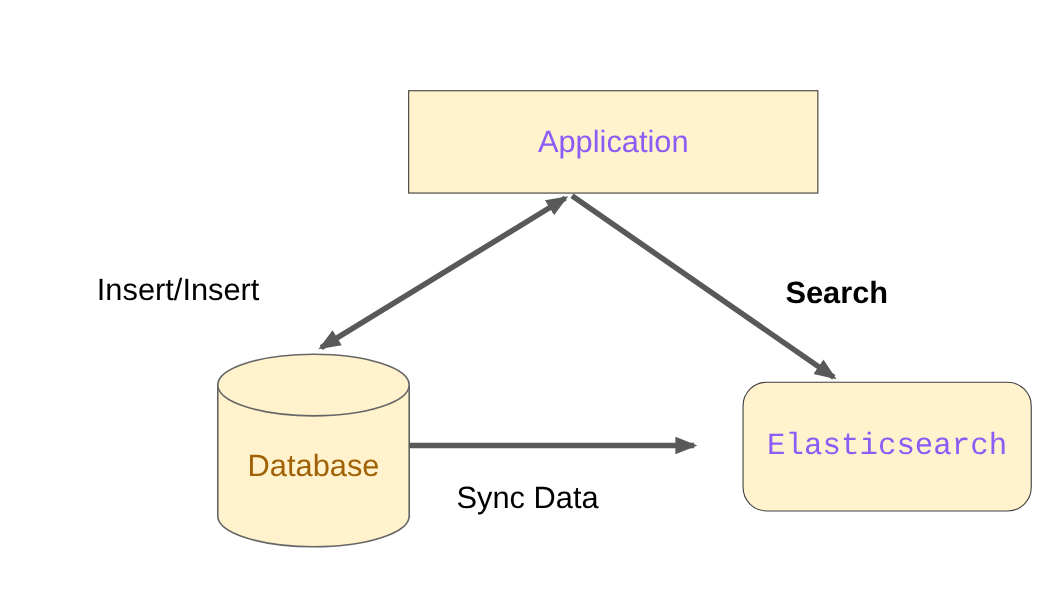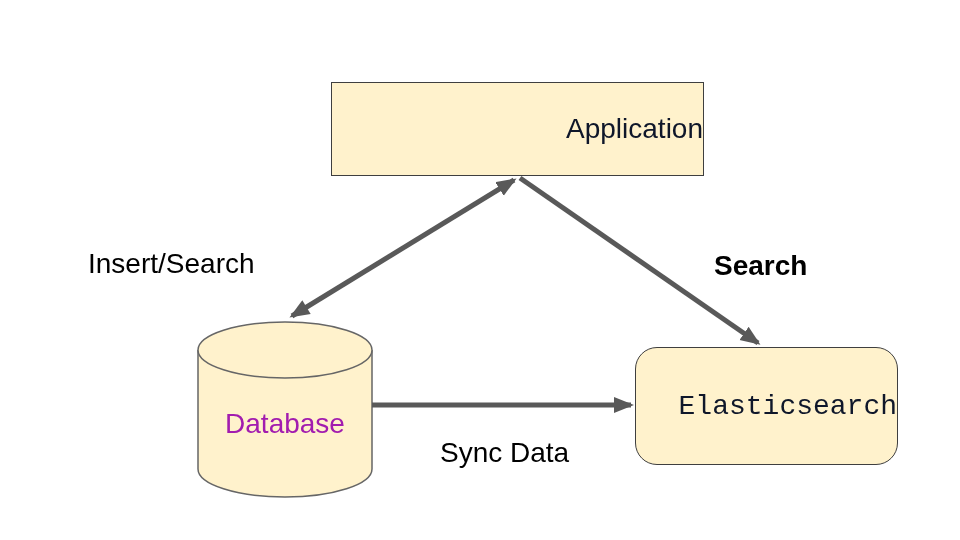--- a/index.html
+++ b/index.html
@@ -19,24 +19,25 @@
     position: absolute;
     left: 0;
     top: 0;
     width: 960px;
     height: 540px;
   }
   .node {
     position: absolute;
     display: flex;
     align-items: center;
-    justify-content: flex-end;
+    justify-content: center;
     box-sizing: border-box;
-    color: #0f172a;
+    color: #8b5cf6;
     font-size: 28px;
+    margin-left: 40px;
   }
   .node-application {
     left: 331px;
     top: 82px;
     width: 373px;
     height: 94px;
     background: #fff2cc;
     border: 1.5px solid #3f3f3f;
   }
   .node-elasticsearch {
@@ -51,32 +52,32 @@
   }
   .node-database-label {
     position: absolute;
     left: 198px;
     top: 406px;
     width: 174px;
     height: 36px;
     display: flex;
     align-items: center;
     justify-content: center;
-    color: #a21caf;
+    color: #a16207;
     font-size: 28px;
   }
   .edge-label {
     position: absolute;
     color: #000000;
     font-size: 28px;
     white-space: nowrap;
   }
   .label-insert-update { left: 88px;  top: 248px; }
   .label-search        { left: 714px; top: 250px; font-weight: bold; }
-  .label-sync-data     { left: 440px; top: 437px; }
+  .label-sync-data     { left: 415px; top: 437px; }
 </style>
 </head>
 <body>
 
 <div class="stage">
 
   <svg class="layer" viewBox="0 0 960 540">
     <defs>
       <marker id="arrow-end" markerUnits="userSpaceOnUse" markerWidth="22" markerHeight="18" refX="17" refY="8" orient="auto">
         <path d="M0,0 L20,8 L0,16 Z" fill="#595959"></path>
@@ -102,19 +103,19 @@
   </div>
 
   <div class="node-database-label">
     <span>Database</span>
   </div>
 
   <div class="node node-elasticsearch">
     <span>Elasticsearch</span>
   </div>
 
-  <div class="edge-label label-insert-update">Insert/Search</div>
+  <div class="edge-label label-insert-update">Insert/Insert</div>
 
   <div class="edge-label label-search">Search</div>
 
   <div class="edge-label label-sync-data">Sync Data</div>
 
 </div>
 
 </body></html>

